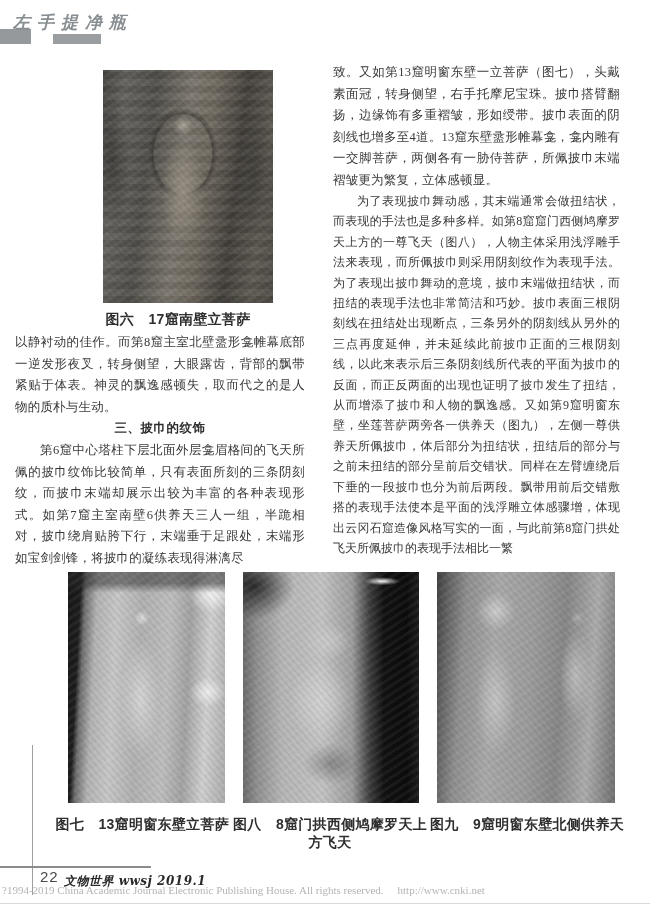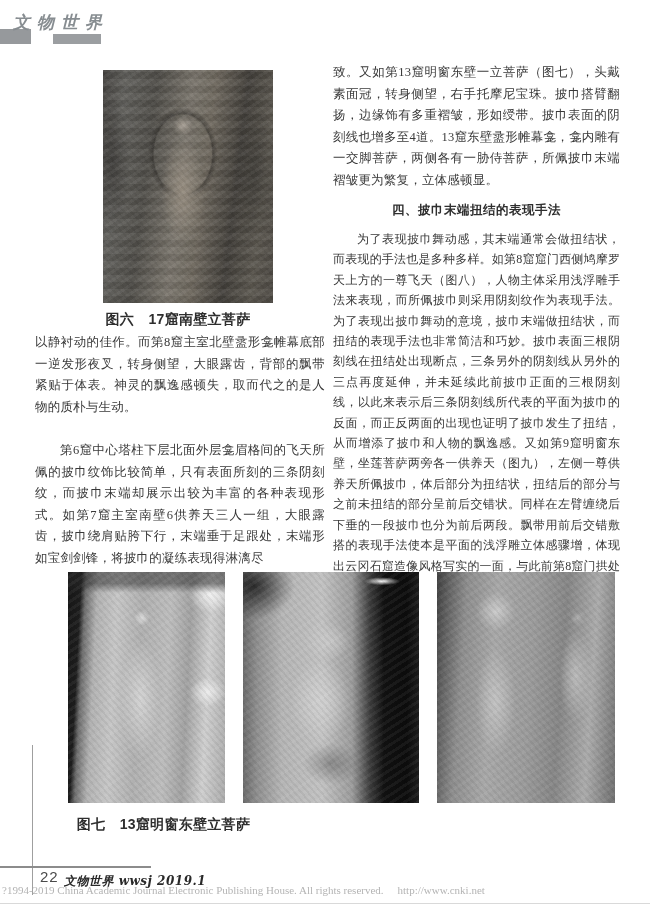--- a/index.html
+++ b/index.html
@@ -21,21 +21,21 @@
   .col{position:absolute;text-align:justify;}
   .para{
     margin:0;font-size:12.5px;line-height:21.5px;letter-spacing:.2px;
     text-align:justify;
   }
   .indent{text-indent:2em;}
   .heading{
     margin:0;text-align:center;font-family:"Liberation Sans","DejaVu Sans",sans-serif;
     font-weight:bold;font-size:12.5px;color:#2e2e2e;letter-spacing:.5px;
   }
-  .left-col{left:35px;width:290px;}
+  .left-col{left:15px;width:290px;}
   .right-col{left:333px;width:287px;top:62px;height:510px;overflow:hidden;}
   .right-col .para2{font-size:12px;line-height:20.4px;letter-spacing:0;}
   .rc-head{margin:11px 0 10px 0;}
 
   
   .photo{position:absolute;overflow:hidden;}
   .photo::after{
     content:"";position:absolute;inset:0;
     background:
       repeating-linear-gradient(49deg,rgba(0,0,0,.055) 0 2px,rgba(0,0,0,0) 2px 5px),
@@ -81,21 +81,21 @@
       radial-gradient(ellipse 22px 60px at 78% 45%,#bababa,rgba(0,0,0,0) 75%),
       radial-gradient(circle 10px at 79% 20%,#adadad,rgba(0,0,0,0) 70%),
       linear-gradient(94deg,#3f3f3f 0%,#646464 7%,#8e8e8e 16%,#a8a8a8 32%,#9b9b9b 52%,#868686 68%,#ababab 84%,#6f6f6f 100%);
   }
   .caption{
     position:absolute;text-align:center;
     font-family:"Liberation Sans","DejaVu Sans",sans-serif;
     font-weight:bold;font-size:14px;color:#2e2e2e;letter-spacing:.3px;
   }
   .cap6{left:33px;top:311px;width:290px;}
-  .cap7{left:65px;top:816px;width:197px;}
+  .cap7{left:32px;top:816px;width:197px;text-align:right;}
   .cap8{left:230px;top:816px;width:200px;}
   .cap9{left:427px;top:816px;width:200px;}
 
   
   .margin-vline{position:absolute;left:32px;top:745px;width:1px;height:150px;background:#9f9f9f;}
   .footer-rule{position:absolute;left:0;top:866px;width:151px;height:2px;background:#8c8c8c;}
   .bottom-rule{position:absolute;left:0;top:903px;width:650px;height:1px;background:#d9d9d9;}
   .page-number{
     position:absolute;left:40px;top:868px;
     font-family:"Liberation Sans","DejaVu Sans",sans-serif;
@@ -113,42 +113,46 @@
   }
   .copyright-line .url{margin-left:14px;}
 </style>
 </head>
 <body>
 
 <div class="page">
 
   <div class="hdr-bar1"></div>
   <div class="hdr-bar2"></div>
-  <div class="forum-title">文物世界</div>
+  <div class="forum-title">左手提净瓶</div>
 
   <div class="photo fig6"></div>
   <div class="caption cap6">图六　17窟南壁立菩萨</div>
 
   <div class="col left-col" style="top:332px;">
     <p class="para">以静衬动的佳作。而第8窟主室北壁盝形龛帷幕底部一逆发形夜叉，转身侧望，大眼露齿，背部的飘带紧贴于体表。神灵的飘逸感顿失，取而代之的是人物的质朴与生动。</p>
   </div>
+  <div class="col left-col" style="top:420px;">
+    <p class="heading">三、披巾的纹饰</p>
+  </div>
   <div class="col left-col" style="top:440px;">
-    <p class="para indent">第6窟中心塔柱下层北面外层龛眉格间的飞天所佩的披巾纹饰比较简单，只有表面所刻的三条阴刻纹，而披巾末端却展示出较为丰富的各种表现形式。如第7窟主室南壁6供养天三人一组，大眼露齿，披巾绕肩贴胯下行，末端垂于足跟处，末端形如宝剑剑锋，将披巾的凝练表现得淋漓尽</p>
+    <p class="para indent">第6窟中心塔柱下层北面外层龛眉格间的飞天所佩的披巾纹饰比较简单，只有表面所刻的三条阴刻纹，而披巾末端却展示出较为丰富的各种表现形式。如第7窟主室南壁6供养天三人一组，半跪相对，披巾绕肩贴胯下行，末端垂于足跟处，末端形如宝剑剑锋，将披巾的凝练表现得淋漓尽</p>
   </div>
 
   <div class="col right-col">
     <p class="para">致。又如第13窟明窗东壁一立菩萨（图七），头戴素面冠，转身侧望，右手托摩尼宝珠。披巾搭臂翻扬，边缘饰有多重褶皱，形如绶带。披巾表面的阴刻线也增多至4道。13窟东壁盝形帷幕龛，龛内雕有一交脚菩萨，两侧各有一胁侍菩萨，所佩披巾末端褶皱更为繁复，立体感顿显。</p>
-    <p class="heading rc-head">四、披巾末端扭结的表现手法</p>
     <p class="para para2 indent">为了表现披巾舞动感，其末端通常会做扭结状，而表现的手法也是多种多样。如第8窟窟门西侧鸠摩罗天上方的一尊飞天（图八），人物主体采用浅浮雕手法来表现，而所佩披巾则采用阴刻纹作为表现手法。为了表现出披巾舞动的意境，披巾末端做扭结状，而扭结的表现手法也非常简洁和巧妙。披巾表面三根阴刻线在扭结处出现断点，三条另外的阴刻线从另外的三点再度延伸，并未延续此前披巾正面的三根阴刻线，以此来表示后三条阴刻线所代表的平面为披巾的反面，而正反两面的出现也证明了披巾发生了扭结，从而增添了披巾和人物的飘逸感。又如第9窟明窗东壁，坐莲菩萨两旁各一供养天（图九），左侧一尊供养天所佩披巾，体后部分为扭结状，扭结后的部分与之前未扭结的部分呈前后交错状。同样在左臂缠绕后下垂的一段披巾也分为前后两段。飘带用前后交错敷搭的表现手法使本是平面的浅浮雕立体感骤增，体现出云冈石窟造像风格写实的一面，与此前第8窟门拱处飞天所佩披巾的表现手法相比一繁</p>
   </div>
 
   <div class="photo fig7"></div>
   <div class="photo fig8"></div>
   <div class="photo fig9"></div>
   <div class="caption cap7">图七　13窟明窗东壁立菩萨</div>
+  <div class="caption cap8">图八　8窟门拱西侧鸠摩罗天上方飞天</div>
+  <div class="caption cap9">图九　9窟明窗东壁北侧供养天</div>
 
   <div class="margin-vline"></div>
   <div class="footer-rule"></div>
   <div class="page-number">22</div>
   <div class="journal-name">文物世界 wwsj 2019.1</div>
   <div class="copyright-line">
     <span>?1994-2019 China Academic Journal Electronic Publishing House. All rights reserved.</span><span class="url">http://www.cnki.net</span>
   </div>
   <div class="bottom-rule"></div>
 

